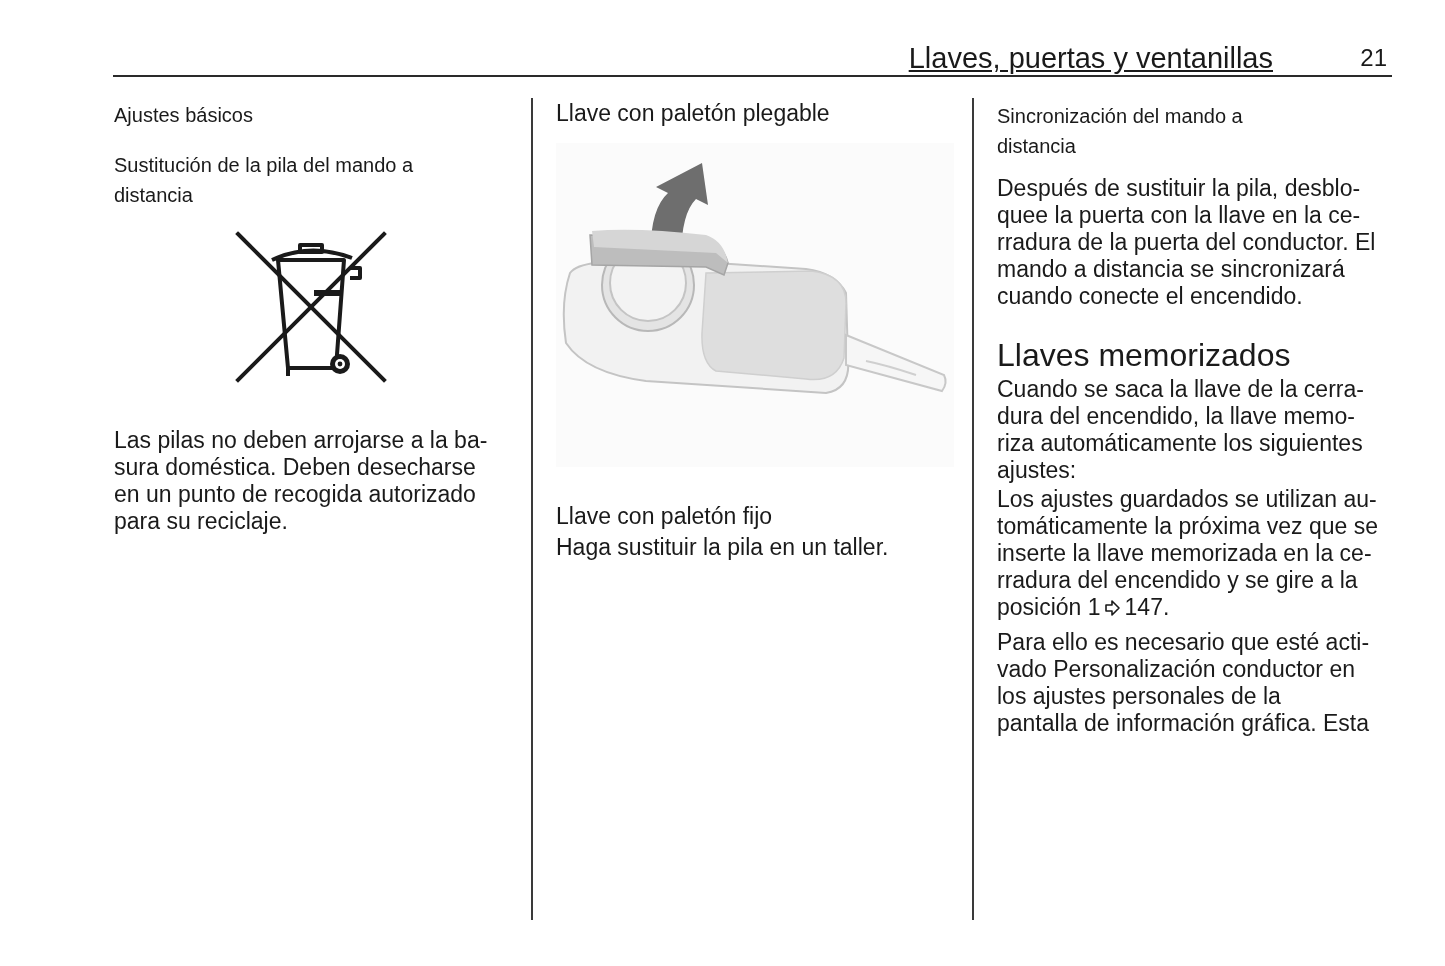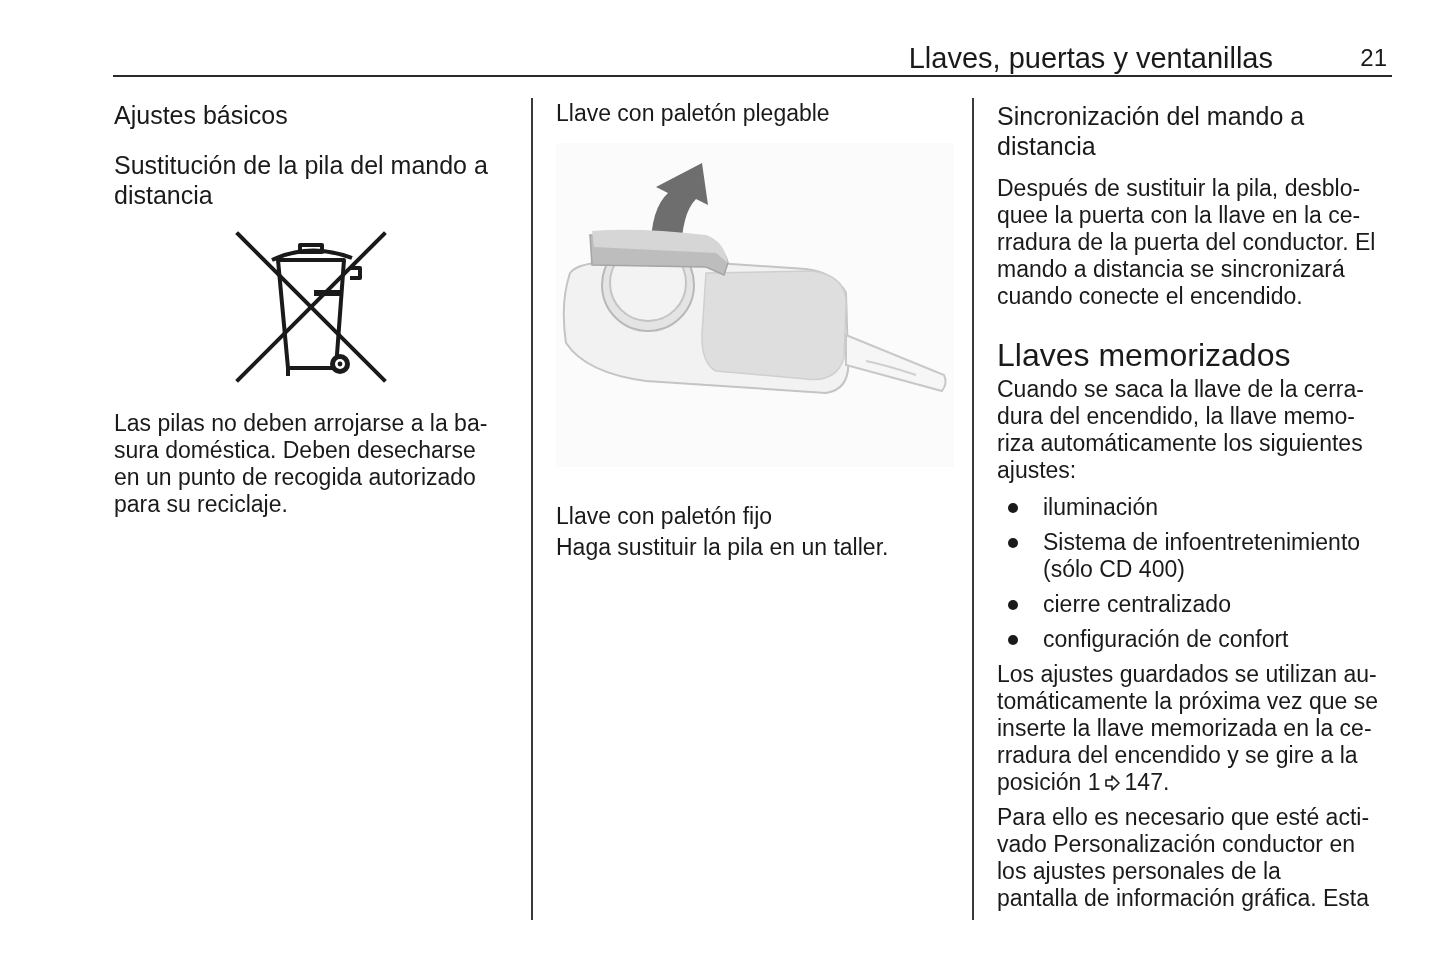--- a/index.html
+++ b/index.html
@@ -2,36 +2,36 @@
 <html><head>
 <meta charset="utf-8">
 <style>
   html, body { margin: 0; padding: 0; background: #ffffff; }
   body {
     width: 1445px; height: 966px; position: relative; overflow: hidden;
     font-family: "Liberation Sans", sans-serif; color: #1a1a1a;
   }
   .header-title {
     position: absolute; top: 40px; right: 172px;
-    font-size: 29px; line-height: 36px; white-space: nowrap;
+    font-size: 29px; line-height: 36px; white-space: nowrap; text-decoration: underline;
   }
   .page-number {
     position: absolute; top: 40px; right: 58px;
     font-size: 24px; line-height: 36px; text-align: right;
   }
   .header-rule {
     position: absolute; left: 113px; top: 75px; width: 1279px; height: 2px; background: #2a2a2a;
   }
   .col-divider { position: absolute; top: 98px; width: 2px; height: 822px; background: #3a3a3a; }
   .col { position: absolute; top: 98px; }
   .col1 { left: 114px; width: 400px; }
   .col2 { left: 556px; width: 400px; }
   .col3 { left: 997px; width: 400px; }
 
-  .h2 { font-size: 25px; line-height: 30px; margin: 0; font-weight: normal; }
+  .h2 { font-size: 20px; line-height: 30px; margin: 0; font-weight: normal; }
   .h1 { font-size: 32px; line-height: 38px; margin: 0; font-weight: normal; }
   .h3 { font-size: 23px; line-height: 27px; margin: 0; font-weight: normal; }
   .p { font-size: 23px; line-height: 27px; margin: 0; white-space: pre-line; }
   .xref { display: inline-block; width: 18px; height: 18px; vertical-align: -2px; margin: 0 4px 0 2px; }
 
   ul.bullets { list-style: none; margin: 0; padding: 0; }
   ul.bullets li { position: relative; padding-left: 46px; font-size: 23px; line-height: 27px; margin: 0 0 8px 0; white-space: pre-line; }
   ul.bullets li .dot { position: absolute; left: 11px; top: 9px; width: 10px; height: 10px; border-radius: 50%; background: #1a1a1a; }
 </style>
 </head>
@@ -63,21 +63,21 @@
         <path d="M118 40 L128 40 L128 50 L118 50"></path>
         <line x1="56" y1="140" x2="56" y2="148"></line>
       </g>
       <rect x="82" y="62" width="26" height="6" fill="#1a1a1a"></rect>
       <circle cx="108" cy="136" r="10" fill="#1a1a1a"></circle>
       <circle cx="108" cy="136" r="5" fill="#ffffff"></circle>
       <circle cx="108" cy="136" r="2.4" fill="#1a1a1a"></circle>
     </svg>
   </div>
 
-  <p class="p" style="margin-top:24px">Las pilas no deben arrojarse a la ba-
+  <p class="p" style="margin-top:41px">Las pilas no deben arrojarse a la ba-
 sura doméstica. Deben desecharse
 en un punto de recogida autorizado
 para su reciclaje.</p>
 </div>
 
 <div class="col col2">
   <h3 class="h3" style="margin-top:2px">Llave con paletón plegable</h3>
 
   <div style="margin-top:16px; width:398px; height:324px; background:#fbfbfb">
     <svg width="398" height="324" viewBox="0 0 398 324">
@@ -112,27 +112,20 @@
 rradura de la puerta del conductor. El
 mando a distancia se sincronizará
 cuando conecte el encendido.</p>
 
   <h1 class="h1" style="margin-top:26px">Llaves memorizados</h1>
   <p class="p" style="margin-top:2px">Cuando se saca la llave de la cerra-
 dura del encendido, la llave memo-
 riza automáticamente los siguientes
 ajustes:</p>
 
-  <ul class="bullets" style="margin-top:10px">
-    <li><span class="dot"></span><span>iluminación</span></li>
-    <li><span class="dot"></span><span>Sistema de infoentretenimiento
-(sólo CD 400)</span></li>
-    <li><span class="dot"></span><span>cierre centralizado</span></li>
-    <li><span class="dot"></span><span>configuración de confort</span></li>
-  </ul>
 
   <p class="p" style="margin-top:2px"><span>Los ajustes guardados se utilizan au-
 tomáticamente la próxima vez que se
 inserte la llave memorizada en la ce-
 rradura del encendido y se gire a la
 posición 1</span><svg class="xref" viewBox="0 0 18 18">
         <path d="M3 6 L9 6 L9 2 L16 9 L9 16 L9 12 L3 12 Z" fill="none" stroke="#1a1a1a" stroke-width="1.6" stroke-linejoin="round"></path>
       </svg><span>147.</span></p>
   <p class="p" style="margin-top:8px">Para ello es necesario que esté acti-
 vado Personalización conductor en

